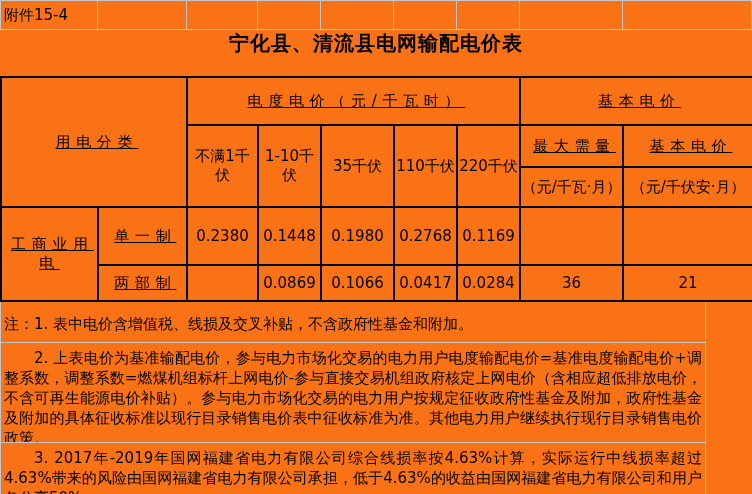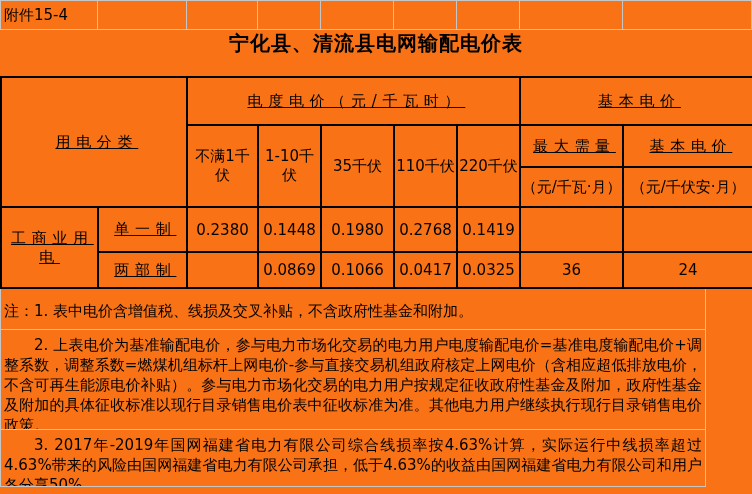--- a/index.html
+++ b/index.html
@@ -131,40 +131,40 @@
       <td rowspan="2" class="tight">35千伏</td>
       <td rowspan="2" class="tight">110千伏</td>
       <td rowspan="2" class="tight">220千伏</td>
       <td class="spaced">最大需量</td>
       <td class="spaced">基本电价</td>
     </tr>
     <tr style="height:40px">
       <td class="tight">（元/千瓦·月）</td>
       <td class="tight">（元/千伏安·月）</td>
     </tr>
-    <tr style="height:45px">
+    <tr style="height:58px">
       <td rowspan="2" class="spaced">工商业用电</td>
       <td class="spaced">单一制</td>
       <td class="num">0.2380</td>
       <td class="num">0.1448</td>
       <td class="num">0.1980</td>
       <td class="num">0.2768</td>
-      <td class="num">0.1419</td>
+      <td class="num">0.1169</td>
       <td class="num"></td>
       <td class="num"></td>
     </tr>
     <tr style="height:36px">
       <td class="spaced">两部制</td>
       <td class="num"></td>
       <td class="num">0.0869</td>
       <td class="num">0.1066</td>
       <td class="num">0.0417</td>
-      <td class="num">0.0325</td>
+      <td class="num">0.0284</td>
       <td class="num">36</td>
-      <td class="num">24</td>
+      <td class="num">21</td>
     </tr>
   </tbody>
     </table>
 
   <div class="notes">
     <div class="note note-1">注：1. 表中电价含增值税、线损及交叉补贴，不含政府性基金和附加。</div>
     <div class="note note-2">2. 上表电价为基准输配电价，参与电力市场化交易的电力用户电度输配电价=基准电度输配电价+调整系数，调整系数=燃煤机组标杆上网电价-参与直接交易机组政府核定上网电价（含相应超低排放电价，不含可再生能源电价补贴）。参与电力市场化交易的电力用户按规定征收政府性基金及附加，政府性基金及附加的具体征收标准以现行目录销售电价表中征收标准为准。其他电力用户继续执行现行目录销售电价政策。</div>
     <div class="note note-3">3. 2017年-2019年国网福建省电力有限公司综合线损率按4.63%计算，实际运行中线损率超过4.63%带来的风险由国网福建省电力有限公司承担，低于4.63%的收益由国网福建省电力有限公司和用户各分享50%。</div>
   </div>
 

